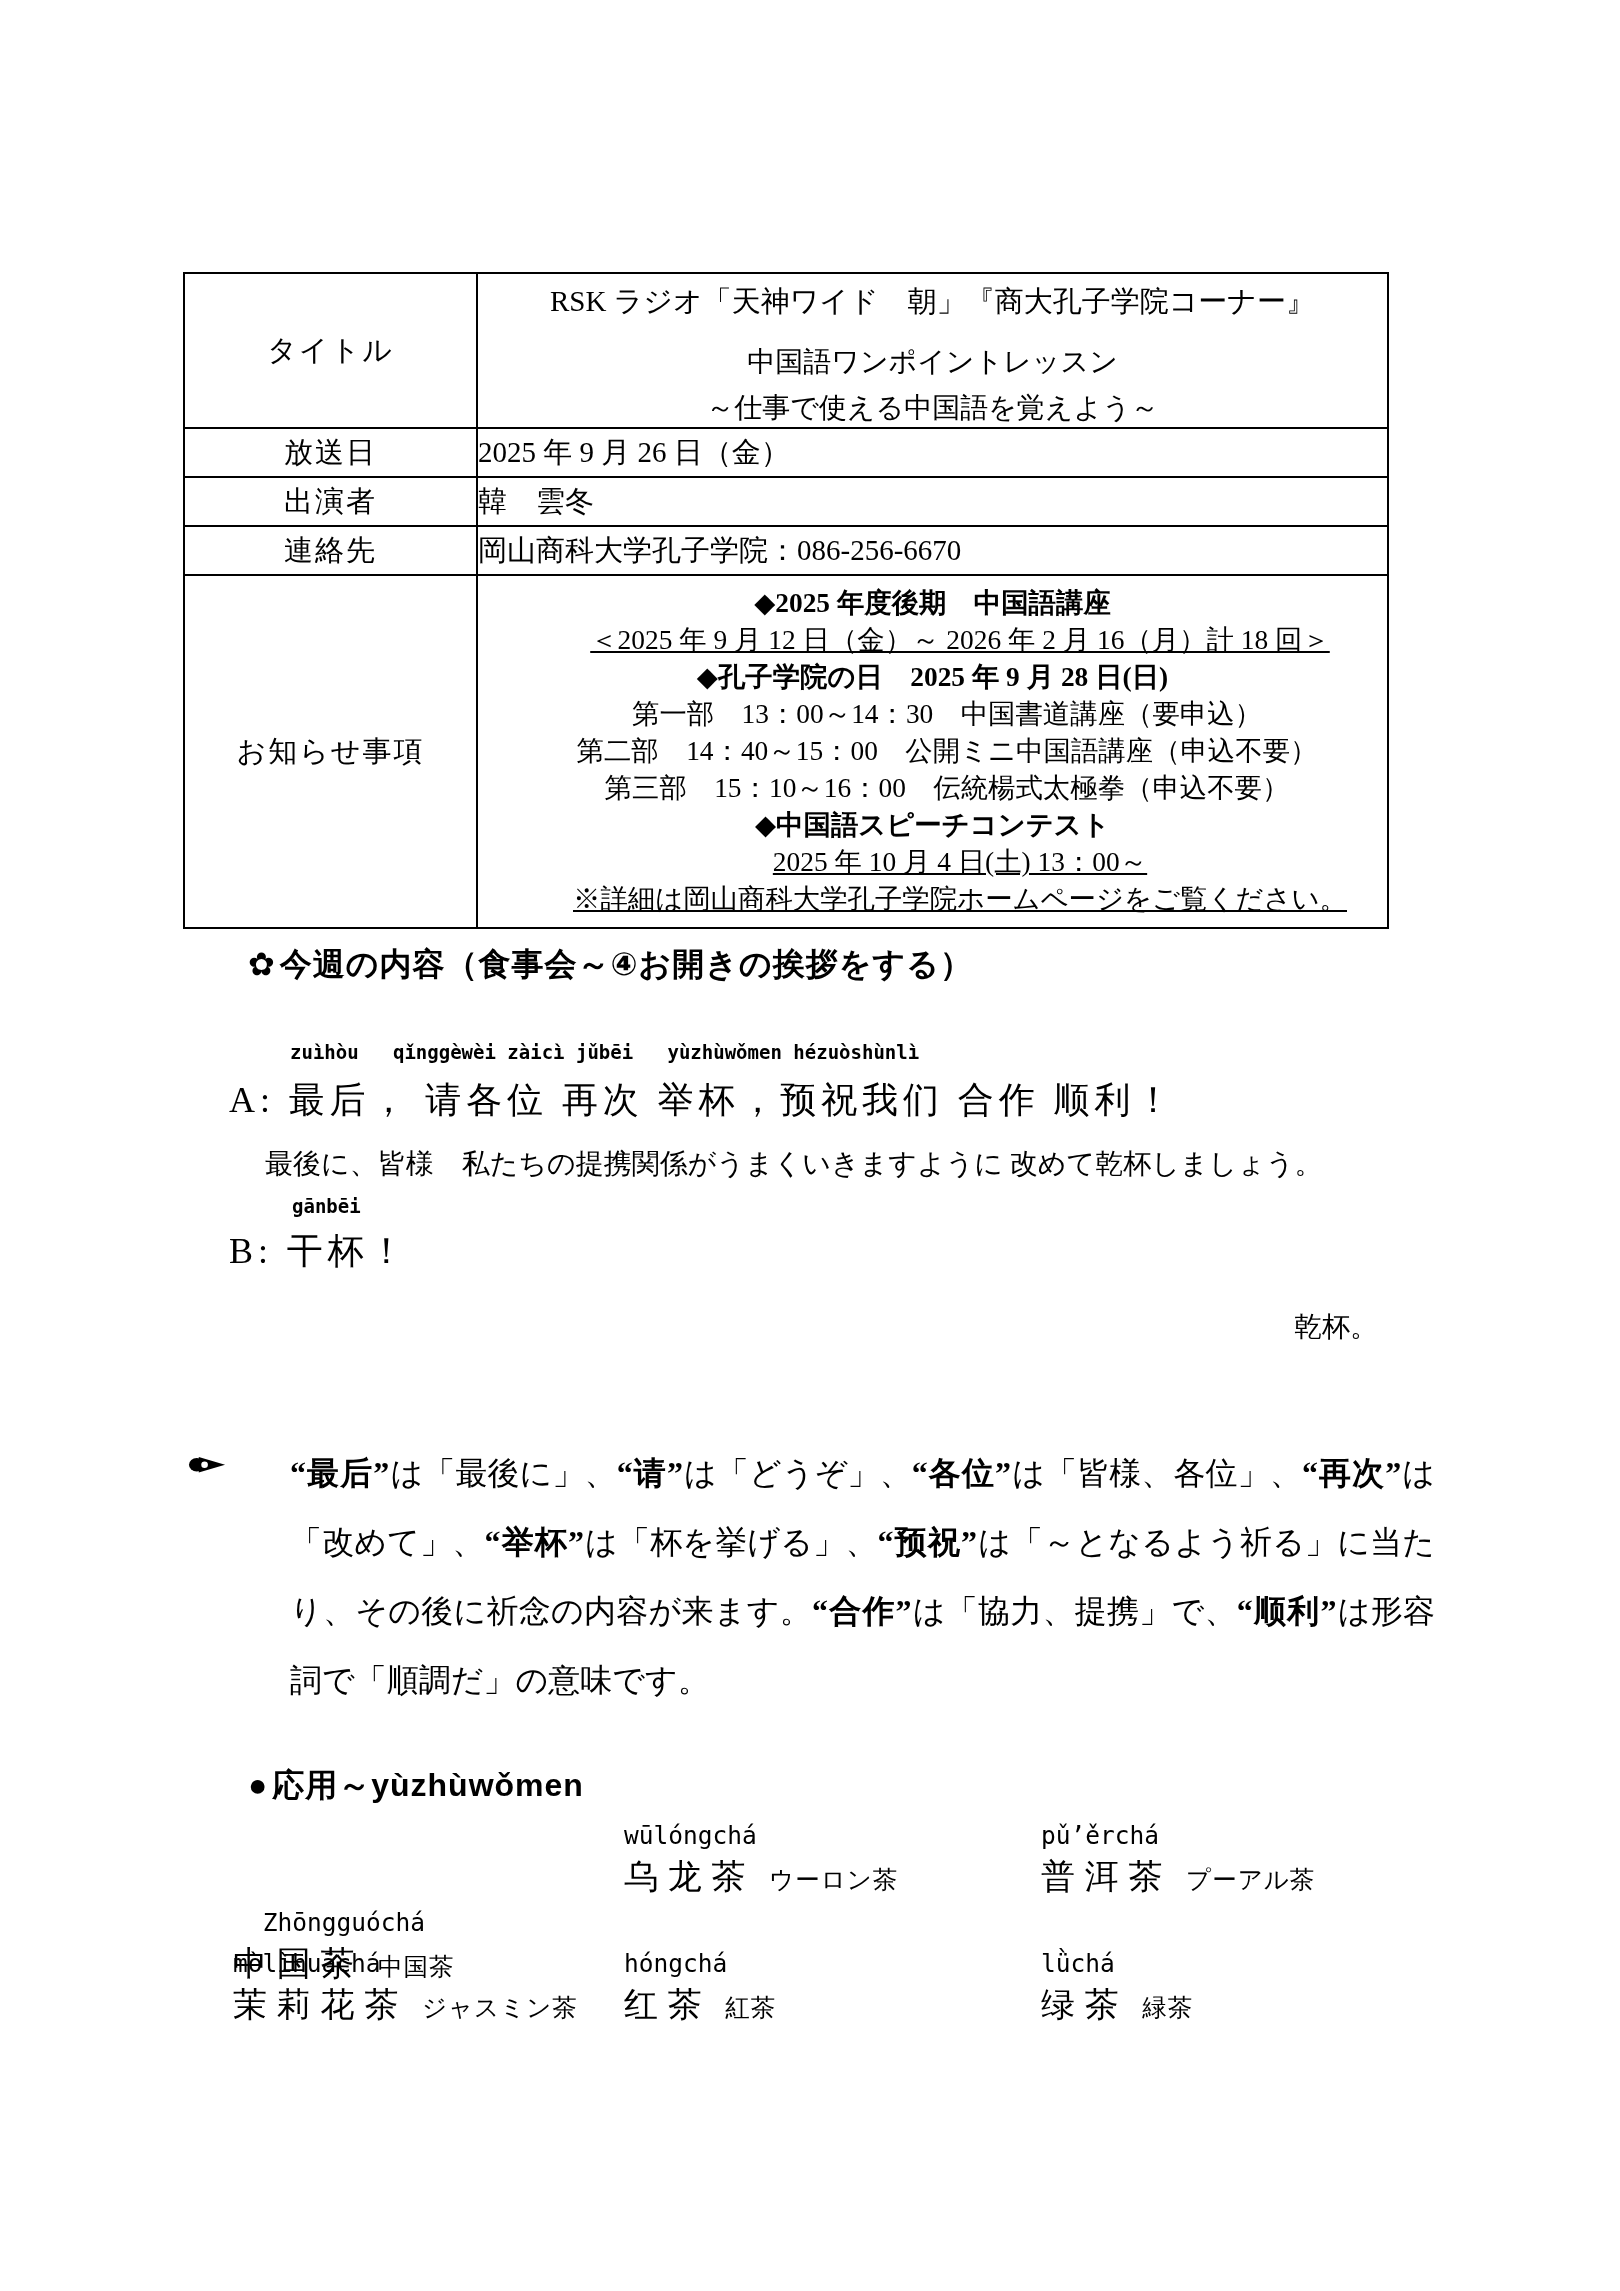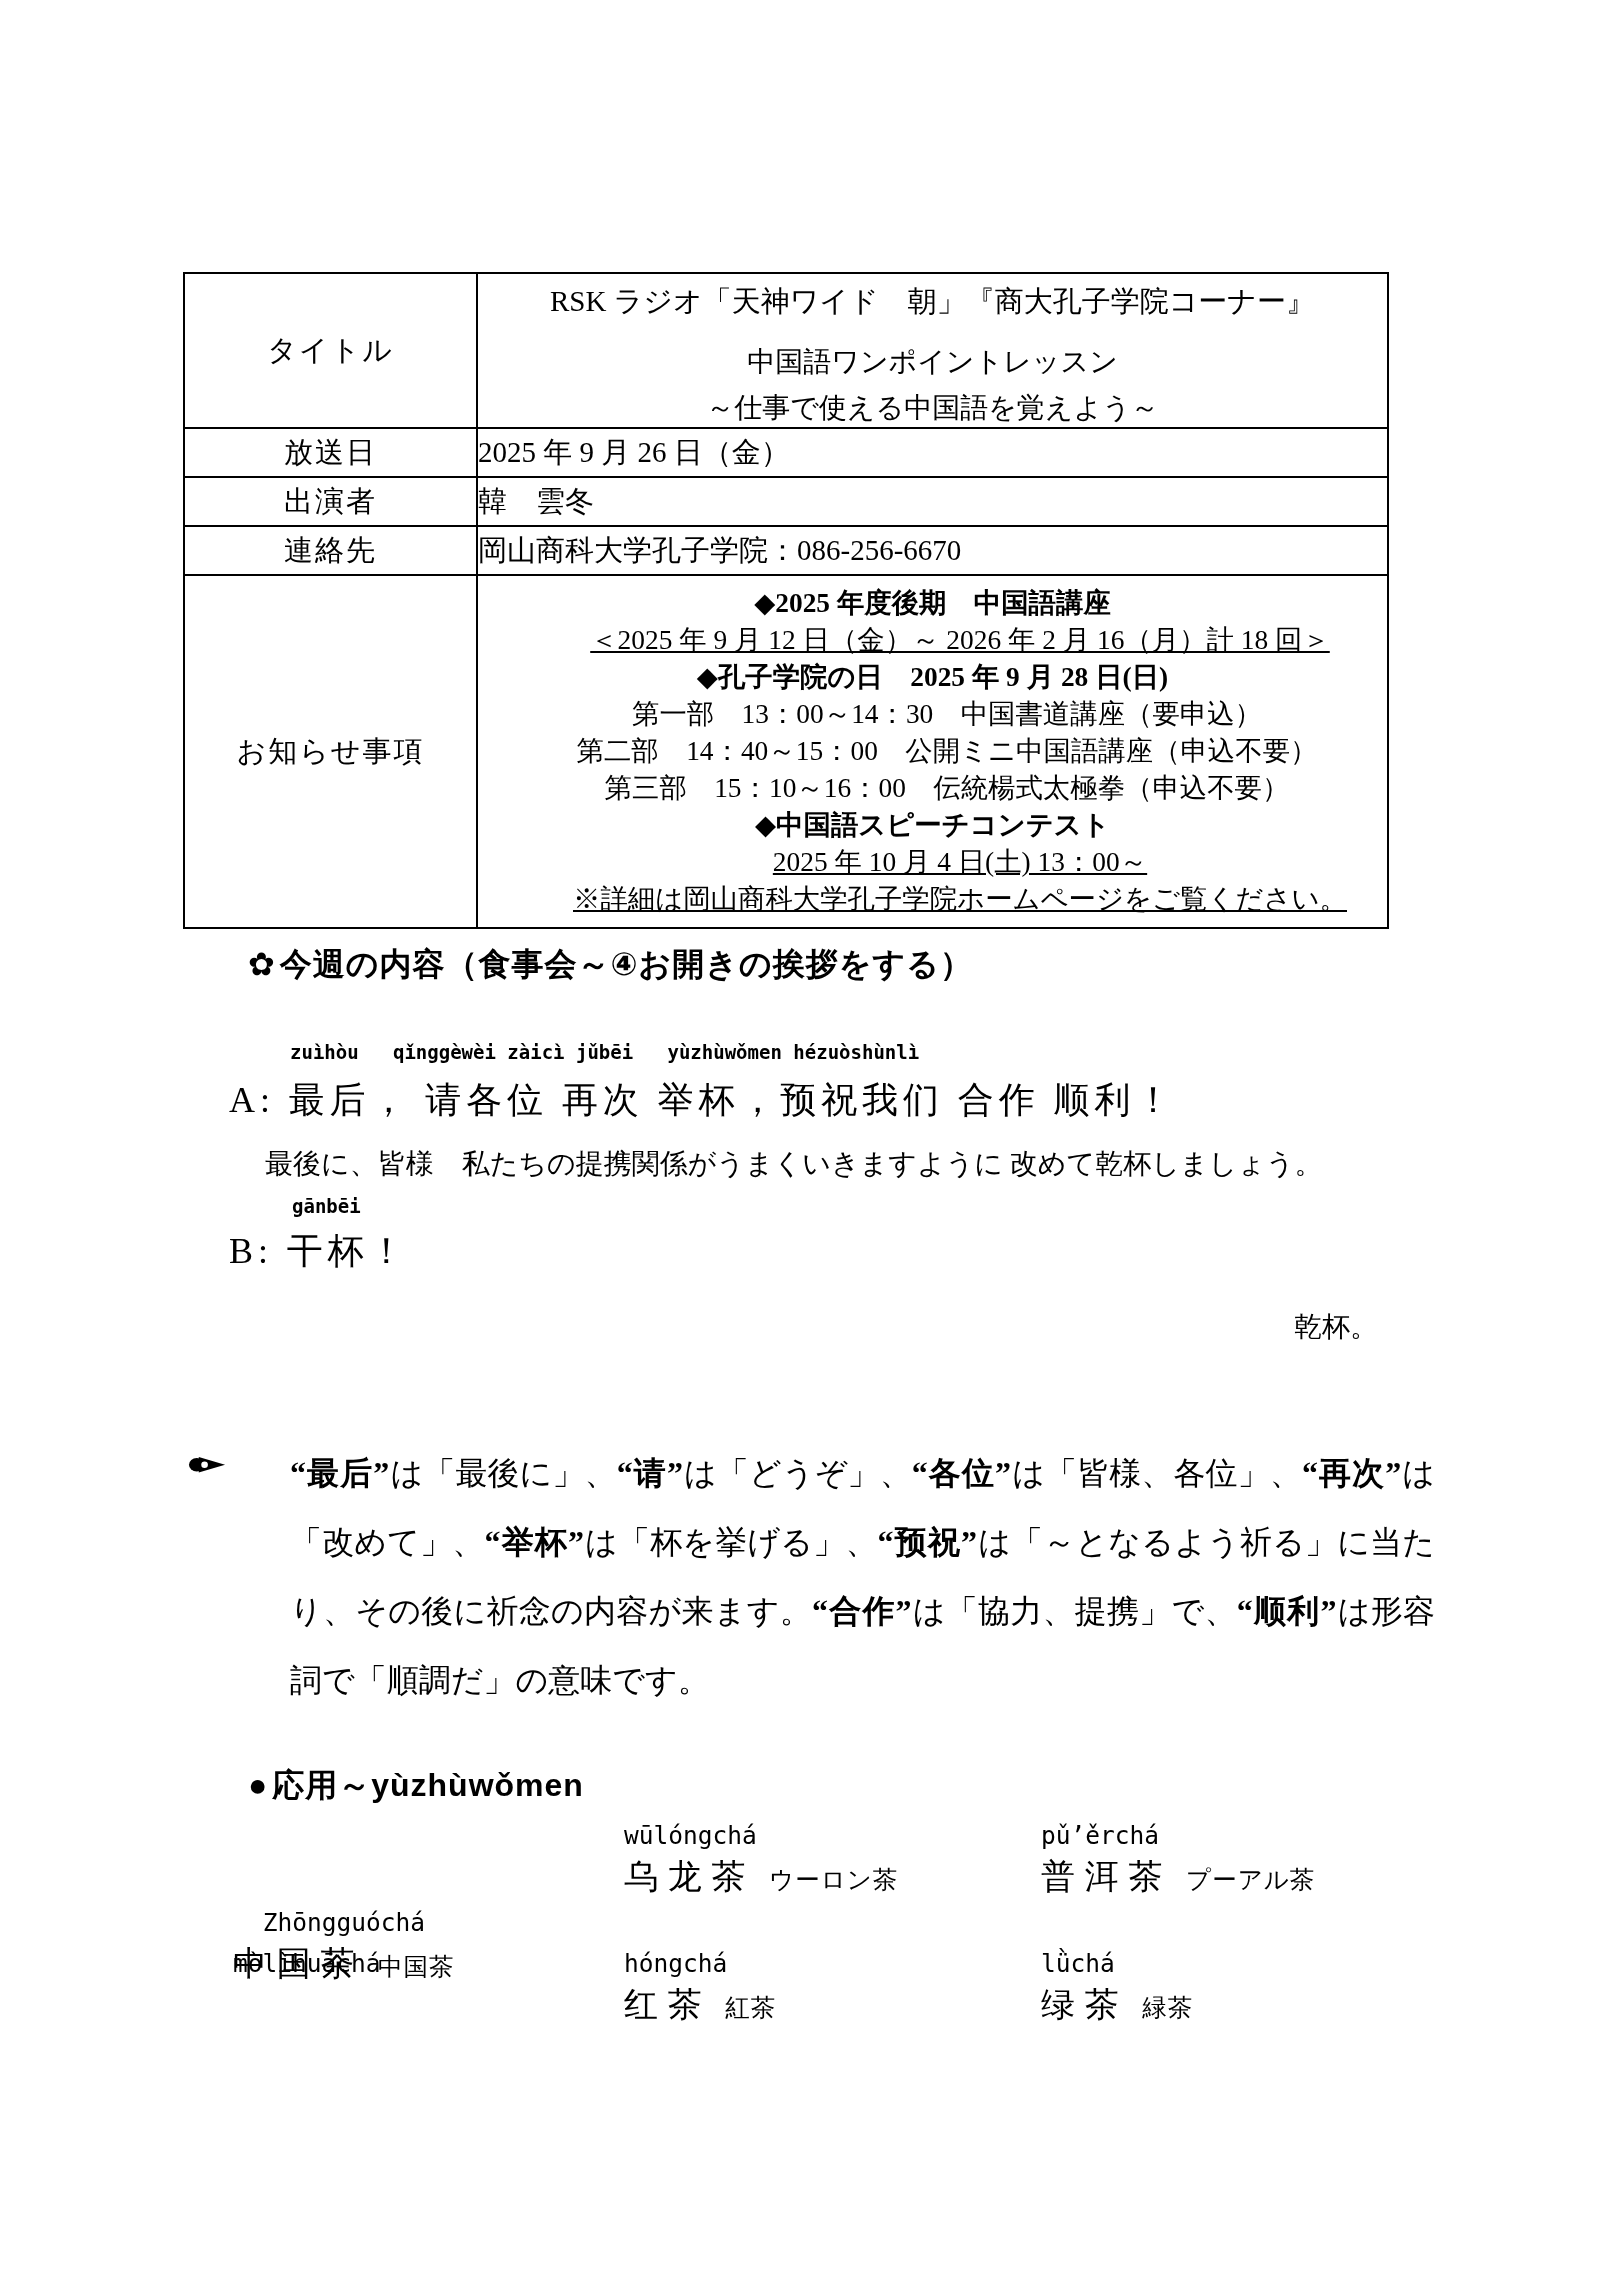--- a/index.html
+++ b/index.html
@@ -174,20 +174,21 @@
   <div class="vocab-item" style="left:624px;top:1821px;">
     <div class="v-pinyin">wūlóngchá</div>
     <div class="v-word"><span>乌龙茶</span><span class="v-gloss">ウーロン茶</span></div>
   </div>
   <div class="vocab-item" style="left:1041px;top:1821px;">
     <div class="v-pinyin">pǔ’ěrchá</div>
     <div class="v-word"><span>普洱茶</span><span class="v-gloss">プーアル茶</span></div>
   </div>
   <div class="vocab-item" style="left:233px;top:1949px;">
     <div class="v-pinyin">mòlìhuāchá</div>
+    <div class="v-word"><span>茉莉花茶</span><span class="v-gloss">ジャスミン茶</span></div>
   </div>
   <div class="vocab-item" style="left:624px;top:1949px;">
     <div class="v-pinyin">hóngchá</div>
     <div class="v-word"><span>红茶</span><span class="v-gloss">紅茶</span></div>
   </div>
   <div class="vocab-item" style="left:1041px;top:1949px;">
     <div class="v-pinyin">lǜchá</div>
     <div class="v-word"><span>绿茶</span><span class="v-gloss">緑茶</span></div>
   </div>
 

